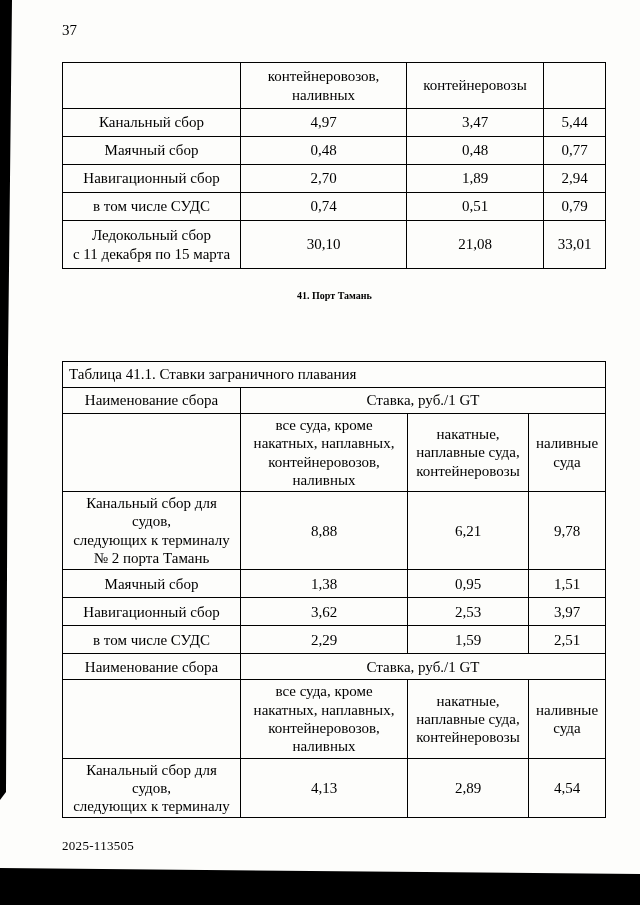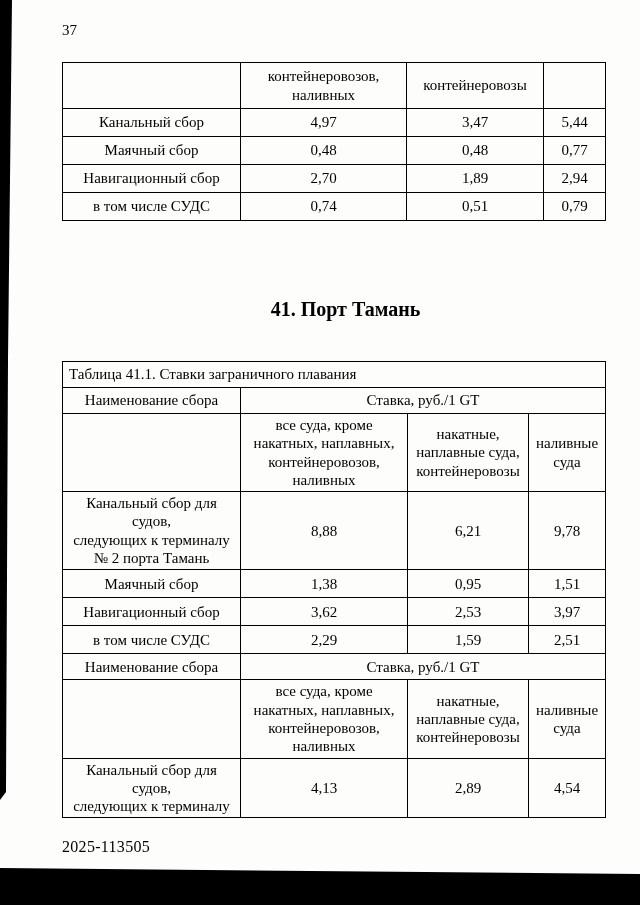--- a/index.html
+++ b/index.html
@@ -38,26 +38,26 @@
     padding:2px 4px;
     white-space:pre-line;
     overflow:hidden;
   }
   td.caption { text-align:left; padding-left:6px; }
 
   .t0 { left:62px; top:62px; width:543px; }
   .t1 { left:62px; top:325px; width:543px;margin-top:36px; }
 
   .section-heading {
-    position:absolute; top:290px; left:74px; width:543px;
-    text-align:center; font-weight:bold; font-size:20px;margin-top:8px;
+    position:absolute; top:290px; left:63px; width:543px;
+    text-align:center; font-weight:bold; font-size:10px;
   }
 
   .footer-code {
-    position:absolute; top:838px; left:62px; font-size:16px;
+    position:absolute; top:838px; left:62px; font-size:13px;
     letter-spacing:0.3px;
   }
 </style>
 </head>
 <body>
 
 <div class="page">
 
   <div class="page-number">37</div>
 
@@ -92,20 +92,27 @@
         <td>Навигационный сбор</td>
         <td>2,70</td>
         <td>1,89</td>
         <td>2,94</td>
       </tr>
       <tr style="height:28px">
         <td>в том числе СУДС</td>
         <td>0,74</td>
         <td>0,51</td>
         <td>0,79</td>
+      </tr>
+      <tr style="height:48px">
+        <td>Ледокольный сбор
+с 11 декабря по 15 марта</td>
+        <td>30,10</td>
+        <td>21,08</td>
+        <td>33,01</td>
       </tr>
     </tbody>
   </table>
 
   <div class="section-heading">41. Порт Тамань</div>
 
   <table class="t1">
     <colgroup>
         <col style="width:178px">
         <col style="width:167px">

